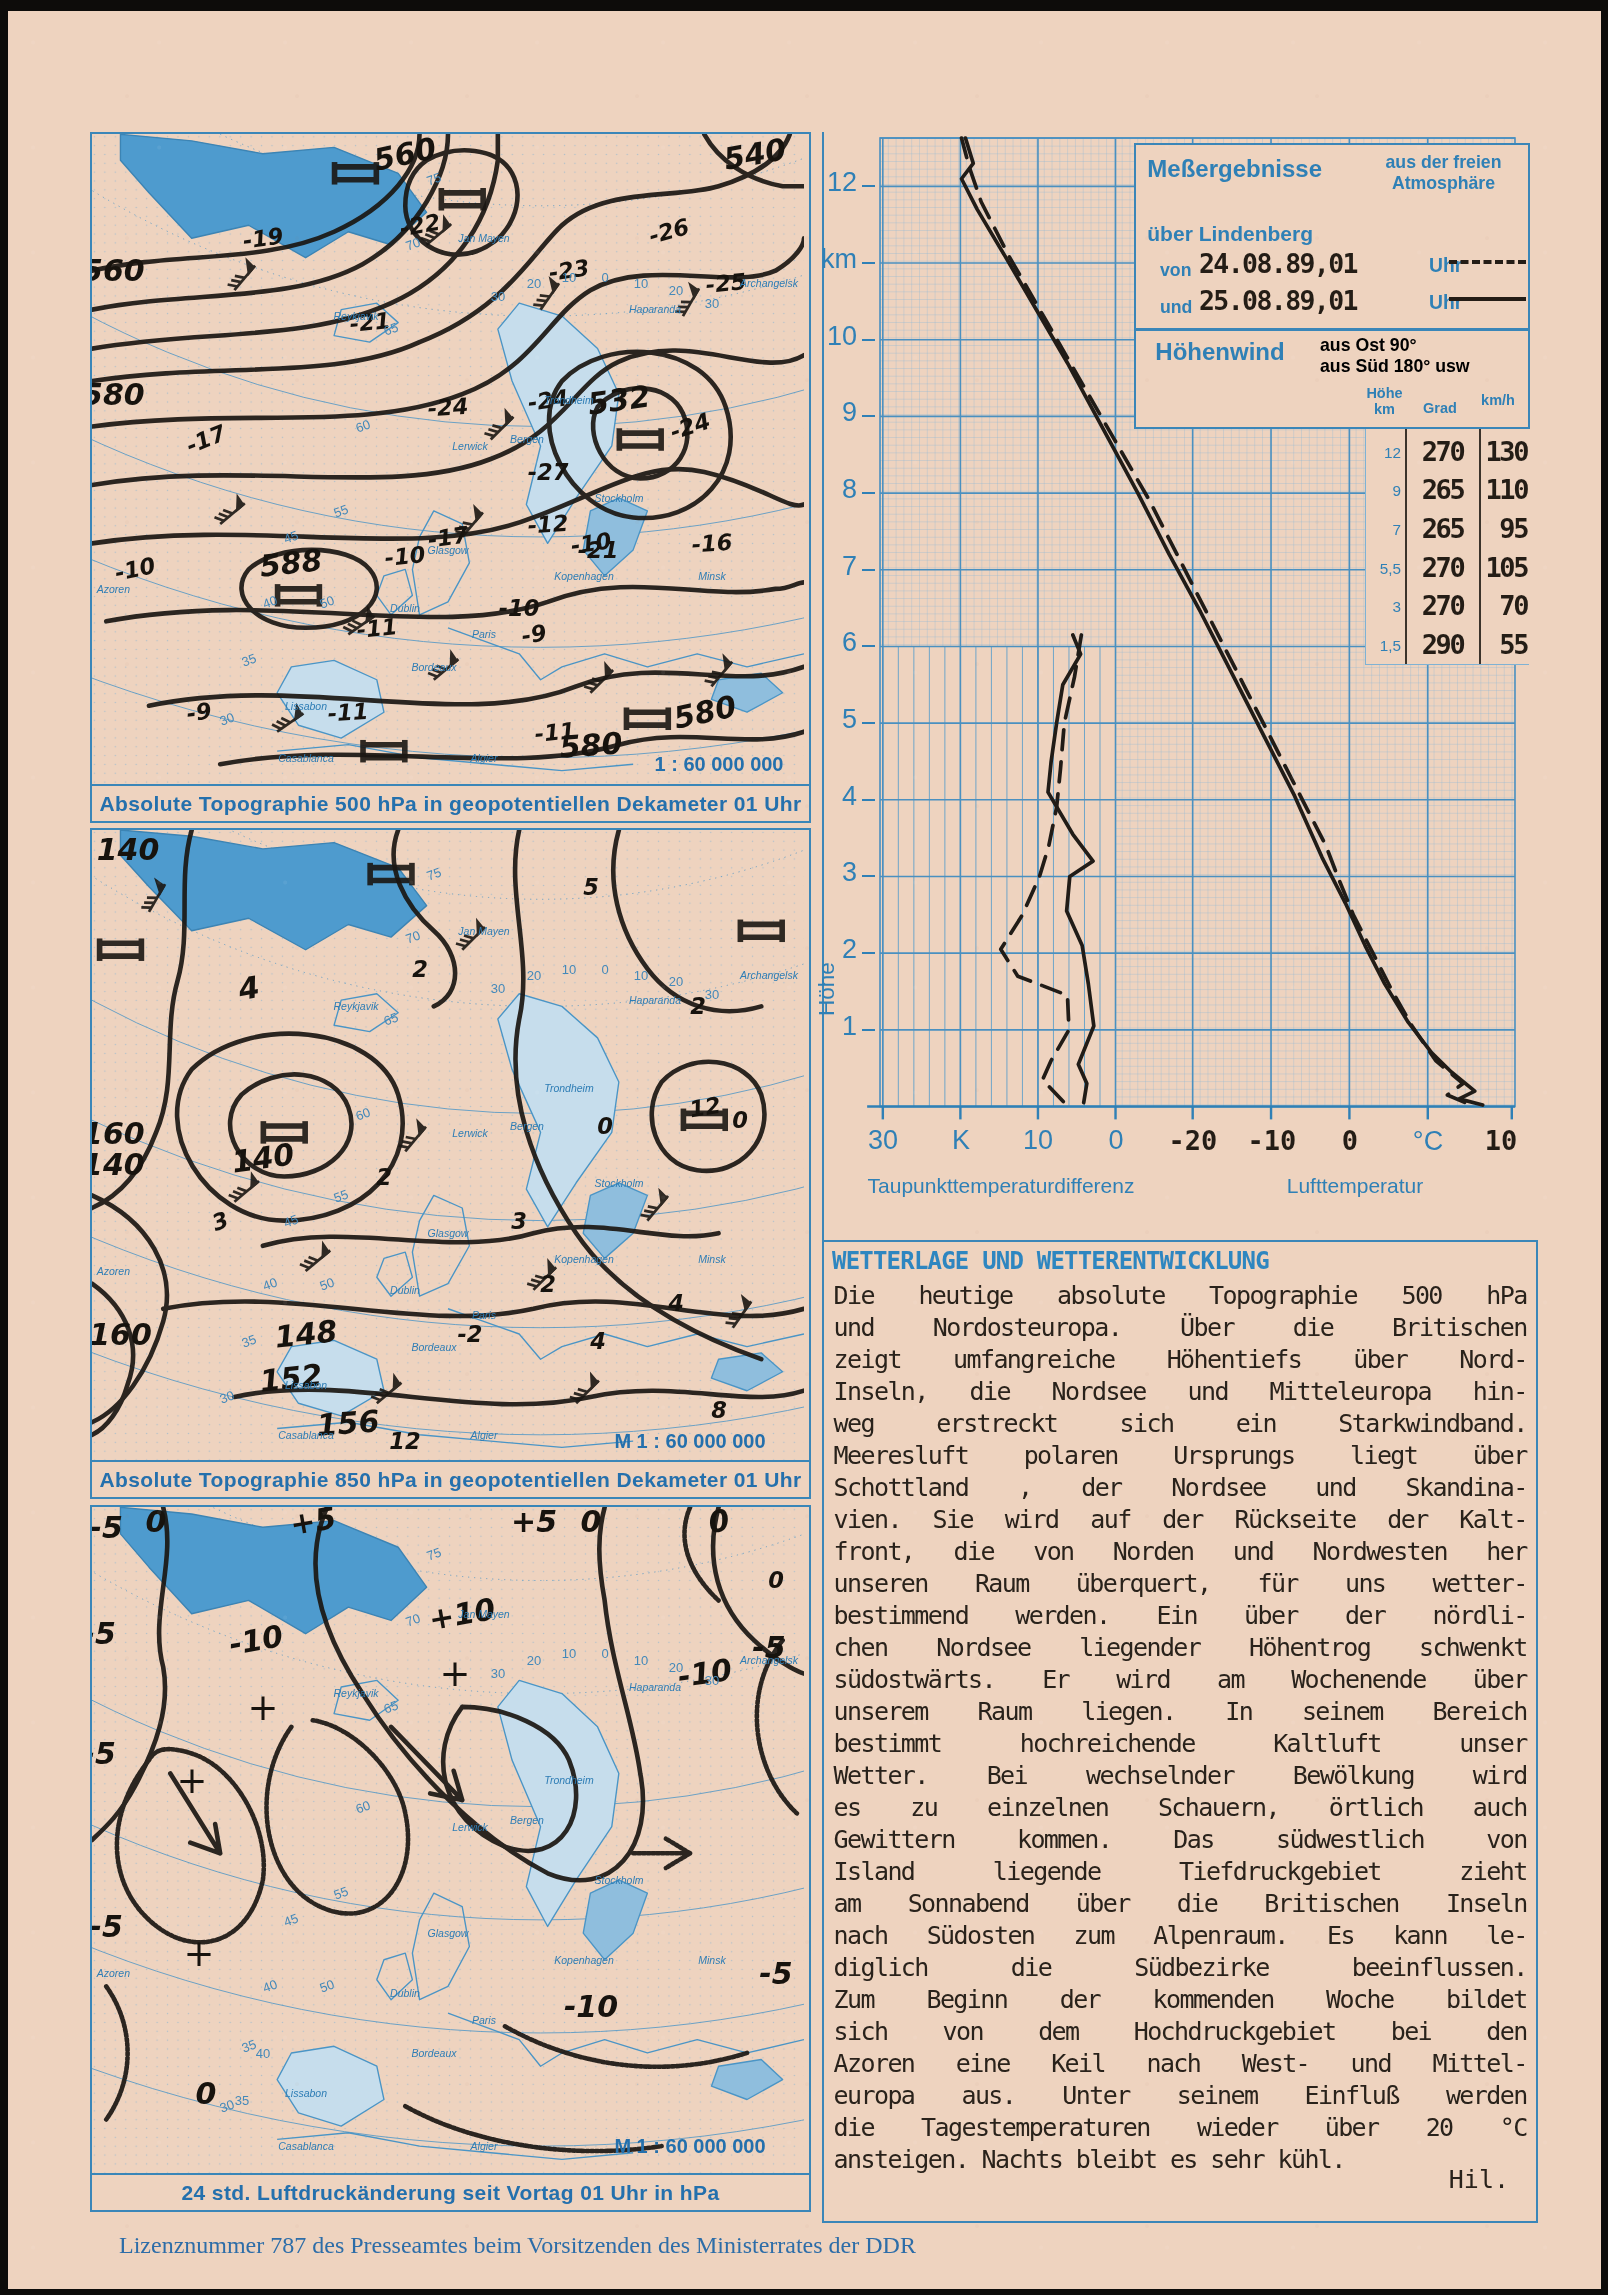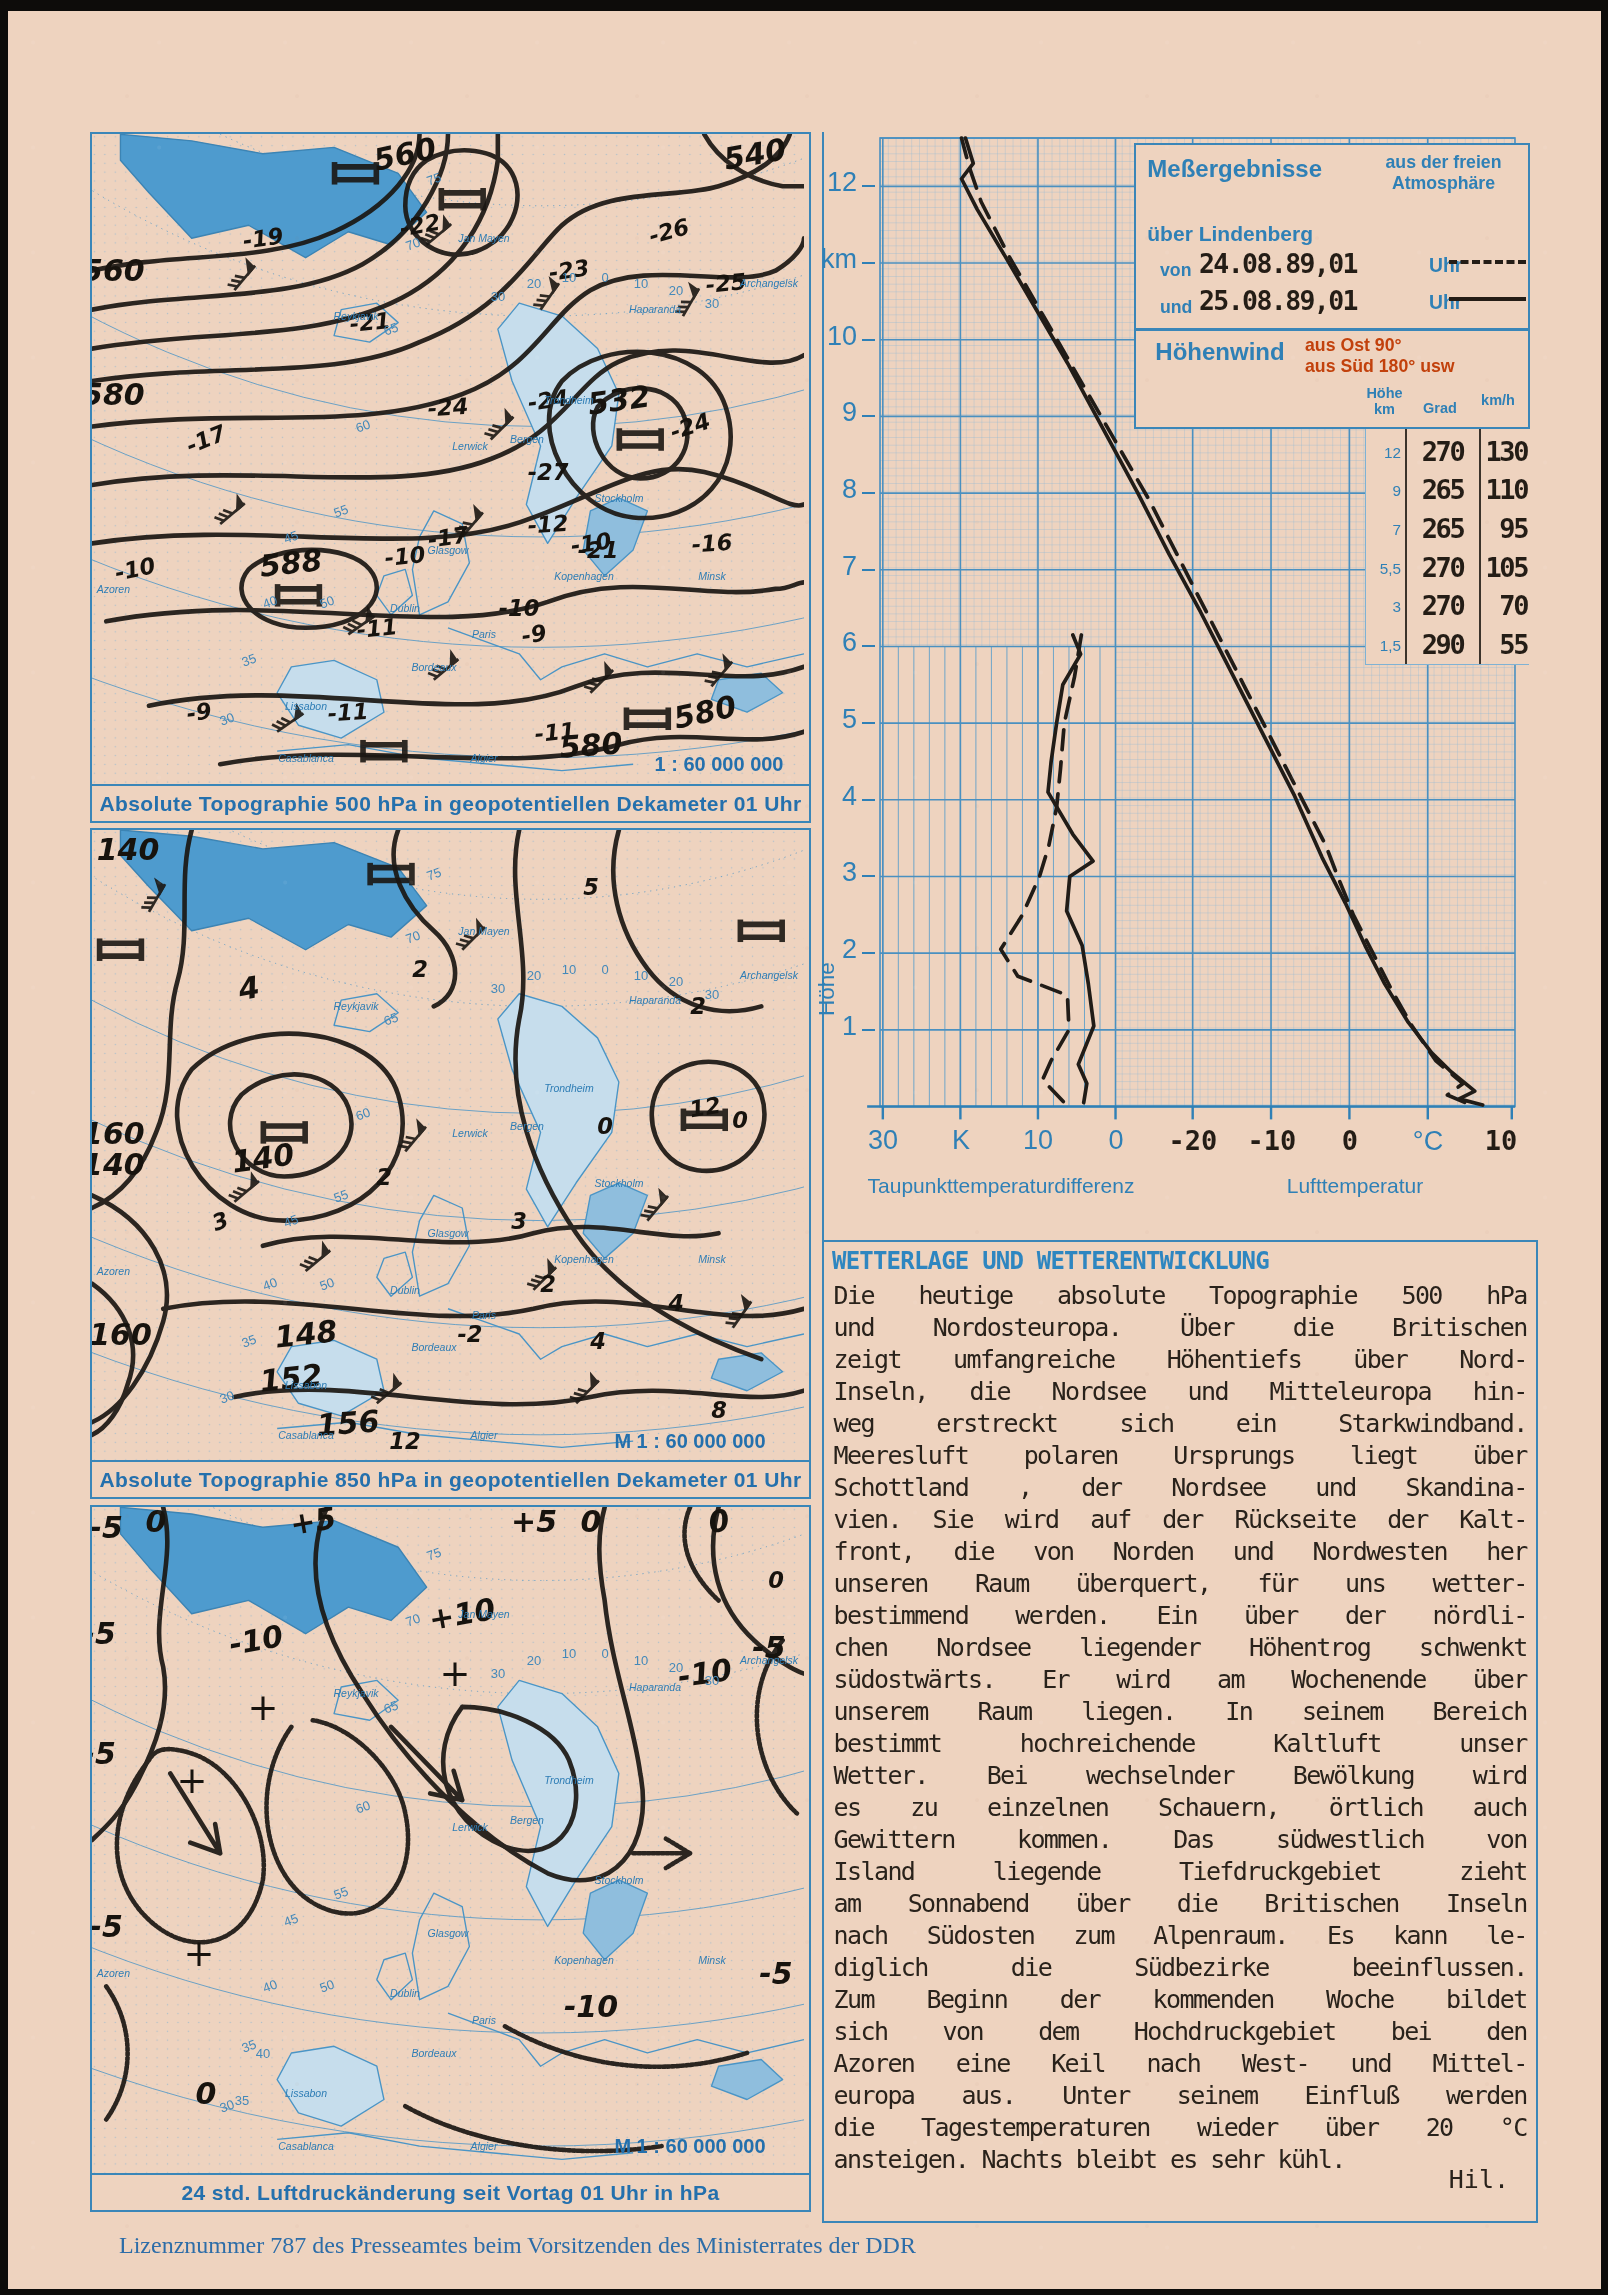--- a/index.html
+++ b/index.html
@@ -46,21 +46,21 @@
   #legend-station{position:absolute;left:11.3px;top:77px;color:#2f80b6;font:700 21px "Liberation Sans",sans-serif;}
   .date-row{position:absolute;left:24px;height:32px;}
   .date-label{color:#2f80b6;font:700 17.7px "Liberation Sans",sans-serif;position:absolute;left:0;top:11.3px;}
   .date-value{position:absolute;left:39px;top:0;color:#241d16;font:700 26.5px "DejaVu Sans Mono",monospace;letter-spacing:-1.6px;text-align:center;}
   .date-unit{position:absolute;left:233px;top:6.4px;color:#2f80b6;font:700 19.3px "Liberation Sans",sans-serif;margin-left:36px;}
   .sample{position:absolute;left:289px;top:11.3px;width:77px;height:0;}
   .sample.dashed{border-top:4px dashed #241d16;}
   .sample.solid{border-top:4px solid #241d16;}
   #legend-divider{position:absolute;left:0;top:183px;width:100%;height:2.4px;background:#3a86b8;}
   #wind-title{position:absolute;left:19.3px;top:193px;color:#2f80b6;font:700 24px "Liberation Sans",sans-serif;}
-  #wind-note{position:absolute;left:169px;top:190px;color:#c2410c;font:700 17.7px "Liberation Sans",sans-serif;line-height:21px;}
+  #wind-note{position:absolute;left:184px;top:190px;color:#000000;font:700 17.7px "Liberation Sans",sans-serif;line-height:21px;}
   .wind-col-h{position:absolute;color:#2f80b6;font:700 14.5px "Liberation Sans",sans-serif;text-align:center;line-height:15.3px;}
   #wind-table{position:absolute;left:1357px;top:418px;width:164px;height:236px;background:#eed3bf;
         border-left:1.6px solid #7fb2d4;border-bottom:1.6px solid #7fb2d4;box-sizing:border-box;}
   .wt-divider{position:absolute;top:0;bottom:0;width:1.6px;background:#3b332b;}
   .wt-row{position:absolute;left:0;width:100%;height:35px;}
   .wt-h{position:absolute;left:0;width:35px;text-align:right;color:#2f80b6;font:400 15.3px "Liberation Sans",sans-serif;top:9.6px;}
   .wt-g{position:absolute;left:42px;width:69px;text-align:center;color:#241d16;font:700 27px "DejaVu Sans Mono",monospace;letter-spacing:-2.4px;top:1.6px;}
   .wt-s{position:absolute;left:114px;width:47px;text-align:right;color:#241d16;font:700 27px "DejaVu Sans Mono",monospace;letter-spacing:-2.4px;top:1.6px;}
   
   #article-box{position:absolute;left:814px;top:1229px;width:716px;height:983px;

